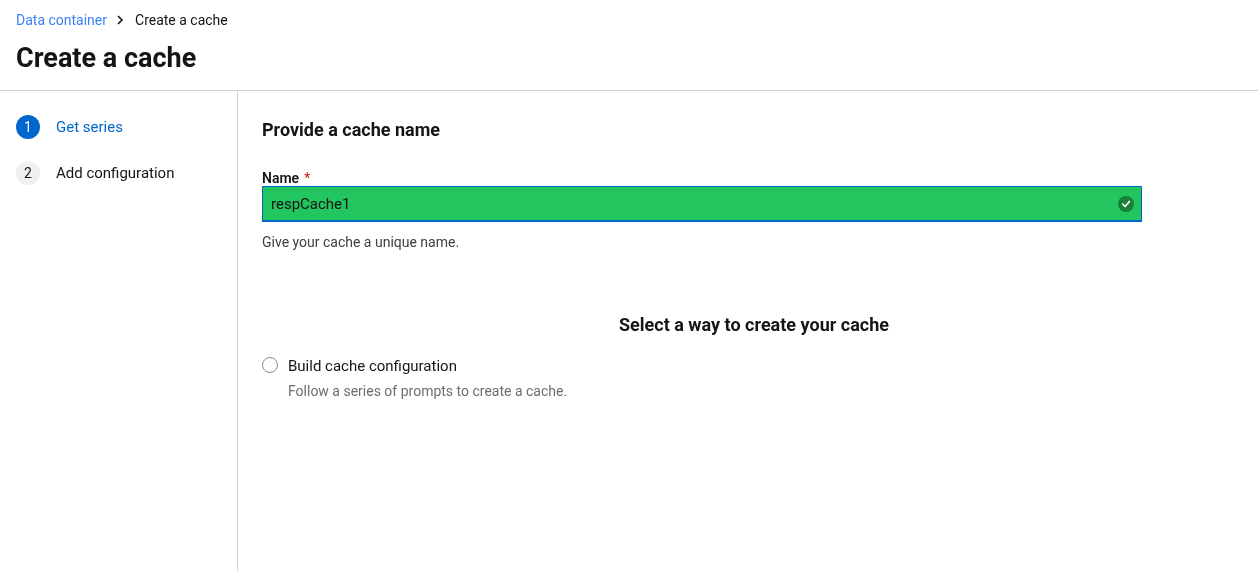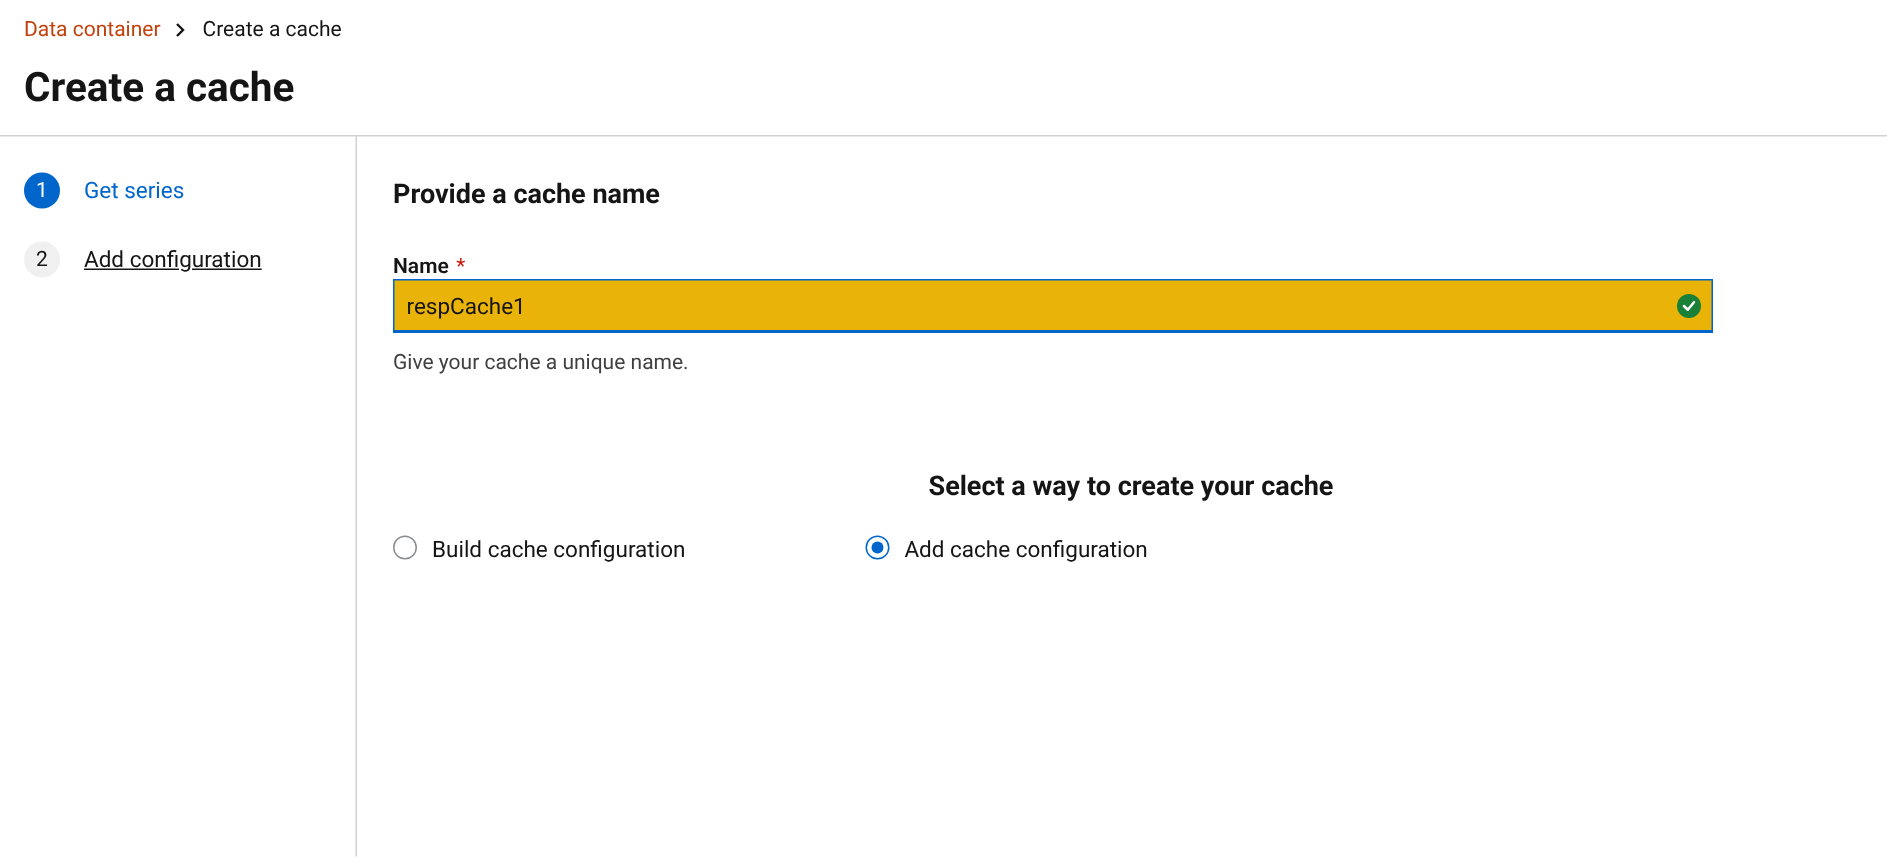--- a/index.html
+++ b/index.html
@@ -20,21 +20,21 @@
       border-bottom: 1px solid #d2d2d2;
     }
     .breadcrumb {
       display: flex;
       align-items: center;
       gap: 10px;
       font-size: 14px;
       margin-bottom: 14px;
     }
     .breadcrumb-link {
-      color: #c2410c;
+      color: #3b82f6;
       text-decoration: none;
       cursor: pointer;
     }
     .breadcrumb-sep {
       color: #151515;
       font-size: 11px;
       display: inline-flex;
       align-items: center;
     }
     .breadcrumb-current {
@@ -80,21 +80,20 @@
       color: #151515;
     }
     .step-label {
       font-size: 15px;
     }
     .step-label.active {
       color: #0066cc;
     }
     .step-label.inactive {
       color: #151515;
-      text-decoration: underline;
     }
     .main {
       flex: 1;
       padding: 28px 12px 24px 24px;
     }
     .section-title {
       font-size: 18px;
       font-weight: 700;
       margin-bottom: 30px;
     }
@@ -121,21 +120,21 @@
       width: 880px;
     }
     .text-input {
       width: 100%;
       height: 36px;
       padding: 6px 36px 6px 8px;
       font-size: 15px;
       border: 1px solid #0066cc;
       border-bottom: 2px solid #0066cc;
       outline: none;
-      background: #eab308;
+      background: #22c55e;
       color: #151515;
       font-family: inherit;
     }
     .input-valid-icon {
       position: absolute;
       right: 8px;
       top: 50%;
       transform: translateY(-50%);
       width: 16px;
       height: 16px;
@@ -252,26 +251,21 @@
     <div class="spacer"></div>
 
     <h2 class="section-title sub">Select a way to create your cache</h2>
 
     <div class="radio-row">
       <div class="radio-option">
         <label class="radio-line">
           <span class="radio-circ"></span>
           <span class="radio-label">Build cache configuration</span>
         </label>
+        <div class="radio-desc">Follow a series of prompts to create a cache.</div>
       </div>
 
       <div class="radio-option">
-        <label class="radio-line">
-          <span class="radio-circ checked">
-            <span class="radio-dot"></span>
-          </span>
-          <span class="radio-label">Add cache configuration</span>
-        </label>
       </div>
     </div>
 
   </main>
 </div>
 
 </body></html>

